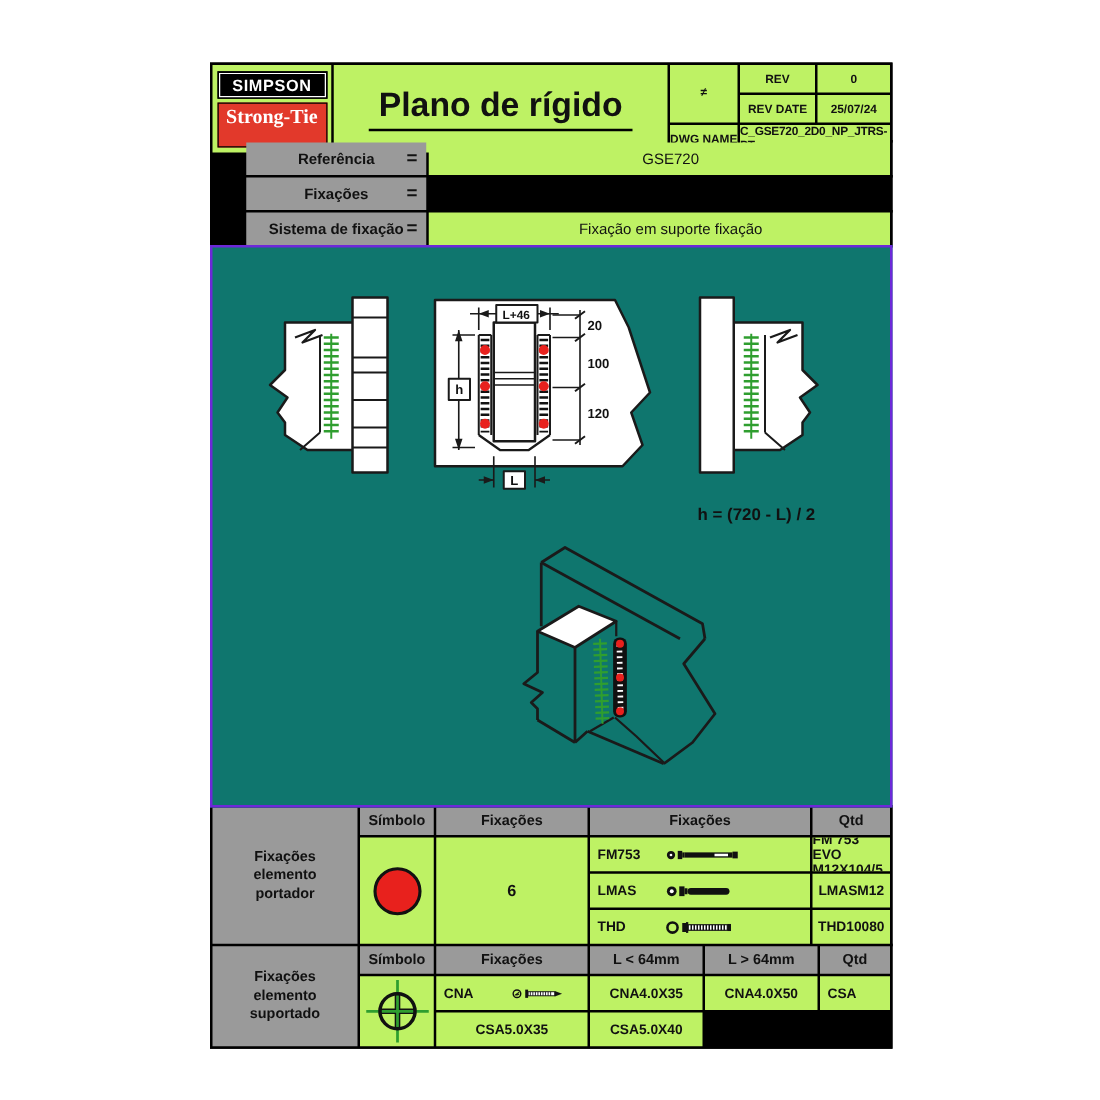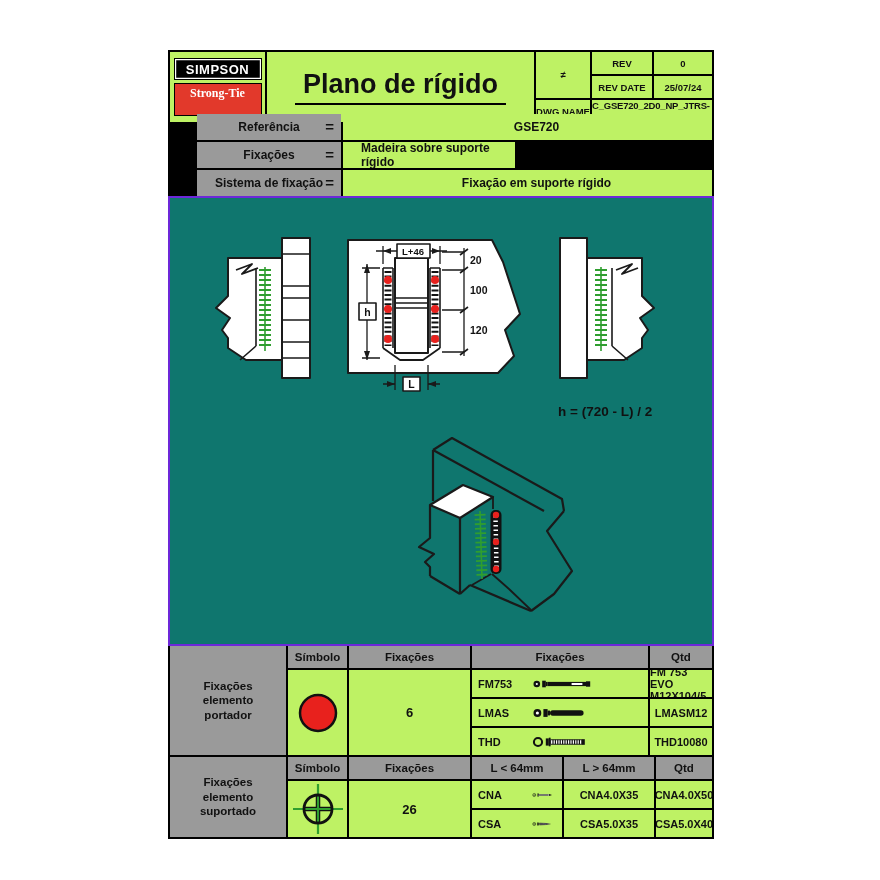--- a/index.html
+++ b/index.html
@@ -7,34 +7,34 @@
   .canvas{position:relative;width:880px;height:880px;background:#fff;overflow:hidden;}
   .sheet{position:absolute;left:168px;top:50px;width:546px;}
   .sheet > * + *{margin-top:-2px;}
   .grid{display:grid;background:#000;gap:2px;border:2px solid #000;}
   .cell{background:#bef264;display:flex;align-items:center;justify-content:center;overflow:hidden;}
   .gray{background:#9a9a9a;}
   
   .hdr{grid-template-columns:95px 1fr 176px;height:60px;}
   .logo-cell{flex-direction:column;justify-content:center;gap:3px;padding:2px 4px;}
   .logo-top{width:86px;background:#000;color:#fff;font-weight:bold;font-size:13px;letter-spacing:.5px;text-align:center;padding:3px 0 2px;box-shadow:inset 0 0 0 1.2px #fff;border:1px solid #000;}
-  .logo-bottom{width:86px;background:#e2392b;color:#fff;font-family:"Liberation Serif",serif;font-weight:bold;font-size:12px;text-align:center;padding:2px 0 14px;border:1px solid #000;}
+  .logo-bottom{width:86px;background:#e2392b;color:#fff;font-family:"Liberation Serif",serif;font-weight:bold;font-size:16px;text-align:center;padding:2px 0 14px;border:1px solid #000;}
   .title-cell span{font-size:27px;font-weight:bold;border-bottom:2.5px solid #000;padding:0 8px 3px;white-space:nowrap;}
   .rev-grid{display:grid;grid-template-columns:54px 60px 1fr;grid-auto-rows:1fr;gap:2px;background:#000;height:100%;}
   .rev-grid .cell{font-size:9.5px;font-weight:bold;}
   .neq-cell{grid-row:1/3;font-size:32px;font-weight:bold;line-height:1;}
   .rev-val{font-size:11px;}
   .dwg-val{grid-column:2/4;font-size:8.5px;letter-spacing:-0.2px;}
   
   .ref-row{height:26px;}
   .r2{grid-template-columns:171px 172px 1fr;}
   .r1{grid-template-columns:171px 1fr;}
   .ref-label{position:relative;font-size:12px;font-weight:bold;margin-left:27px;}
   .ref-label .eq{position:absolute;right:7px;top:50%;transform:translateY(-54%);font-size:15px;font-weight:bold;}
-  .ref-val{font-size:12px;font-weight:bold;padding-left:18px;}
+  .ref-val{font-size:12px;font-weight:normal;padding-left:18px;}
   
   .draw-area{border:2px solid #6d28d9;background:#0f766e;height:446px;position:relative;}
   
   .t1{grid-template-columns:116px 59px 121px 176px 1fr;grid-template-rows:22px 27px 27px 27px;}
   .t2{grid-template-columns:116px 59px 121px 90px 90px 1fr;grid-template-rows:22px 27px 27px;}
   .th{font-size:11.5px;font-weight:bold;}
   .rowlabel{font-size:11.5px;font-weight:bold;text-align:center;white-space:pre-line;line-height:1.25;}
   .span-label{grid-row:1/5;}
   .span-label2{grid-row:1/4;}
   .span-sym{grid-row:2/5;}
@@ -75,28 +75,27 @@
         <span>Referência</span>
         <span class="eq">=</span>
       </div>
       <div class="cell ref-val">GSE720</div>
     </div>
     <div class="grid ref-row r2">
       <div class="cell gray ref-label">
         <span>Fixações</span>
         <span class="eq">=</span>
       </div>
-      <div class="cell ref-val">Madeira sobre suporte rígido</div>
     </div>
     <div class="grid ref-row r1">
       <div class="cell gray ref-label">
         <span>Sistema de fixação</span>
         <span class="eq">=</span>
       </div>
-      <div class="cell ref-val">Fixação em suporte rígido</div>
+      <div class="cell ref-val">Fixação em suporte fixação</div>
     </div>
 
     <div class="draw-area">
       <svg width="542" height="442" viewBox="0 0 542 442">
 
         <g stroke="#1a1a1a" stroke-width="2" fill="none" stroke-linejoin="round">
           <path d="M112,60 H58 V98 L46,110 L60,120 L52,132 L58,140 V150 L76,162 H112" fill="#fff"></path>
           <path d="M66,72 L82,66 L72,76 L88,70" stroke-width="1.8"></path>
           <path d="M86,70 V148 M70,162 L86,148" stroke-width="1.6"></path>
           <rect x="112" y="40" width="28" height="140" fill="#fff"></rect>
@@ -286,21 +285,20 @@
           <circle cx="9" cy="10" r="6" fill="none" stroke="#111" stroke-width="2.2"></circle>
           <path d="M5.5,12.5 L12.5,7.5 M8,12.5 L12.5,10.5" stroke="#111" stroke-width="1.6"></path>
           <rect x="22" y="3.5" width="4.5" height="13" fill="#111"></rect>
           <rect x="26.5" y="6.8" width="42" height="6.4" fill="#fff" stroke="#111" stroke-width="1.5"></rect>
           <path d="M30,6.8 V13.2 M34,6.8 V13.2 M38,6.8 V13.2 M42,6.8 V13.2 M46,6.8 V13.2 M50,6.8 V13.2 M54,6.8 V13.2 M58,6.8 V13.2 M62,6.8 V13.2" stroke="#111" stroke-width="1.4"></path>
           <polygon points="68.5,5.8 80,10 68.5,14.2" fill="#111"></polygon>
         </svg>
       </div>
       <div class="cell fix-name">CNA4.0X35</div>
       <div class="cell fix-name">CNA4.0X50</div>
-      <div class="cell span-qty2">26</div>
 
       <div class="cell fix-cell">
         <span class="fix-code">CSA</span>
         <svg width="72" height="18" viewBox="0 0 120 20">
           <circle cx="9" cy="10" r="6" fill="none" stroke="#111" stroke-width="2.2"></circle>
           <circle cx="9" cy="10" r="2.2" fill="none" stroke="#111" stroke-width="1.6"></circle>
           <rect x="21" y="4" width="5.5" height="12" rx="1" fill="#111"></rect>
             <rect x="26.5" y="5.8" width="3.5" height="8.4" fill="#111"></rect>
           <polygon points="30,5.2 58,6 76,10 58,14 30,14.8" fill="#111"></polygon>
           <path d="M33,5.2 l-2,9.6 M37.5,5.2 l-2,9.6 M42,5.2 l-2,9.6 M46.5,5.4 l-2,9.2 M51,5.6 l-2,8.8 M55.5,5.8 l-2,8.4 M60,6.2 l-1.8,7.6 M64.5,7 l-1.6,6.2 M69,7.8 l-1.4,4.6" stroke="#fff" stroke-width="1.3"></path>

